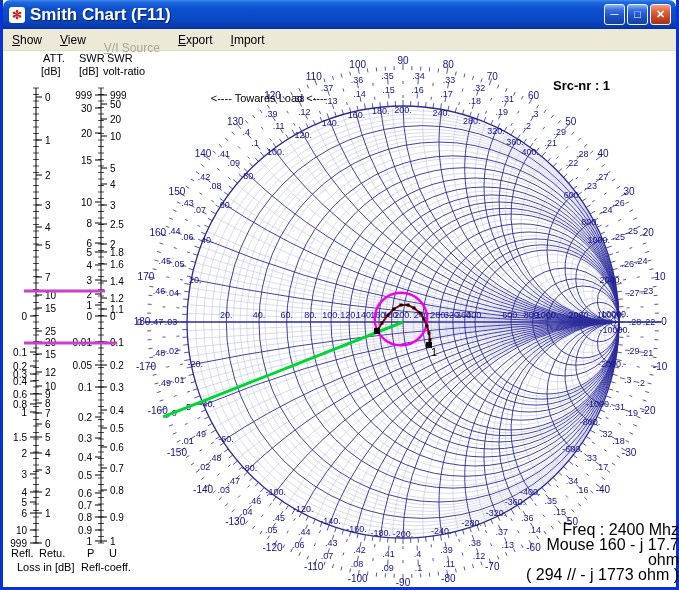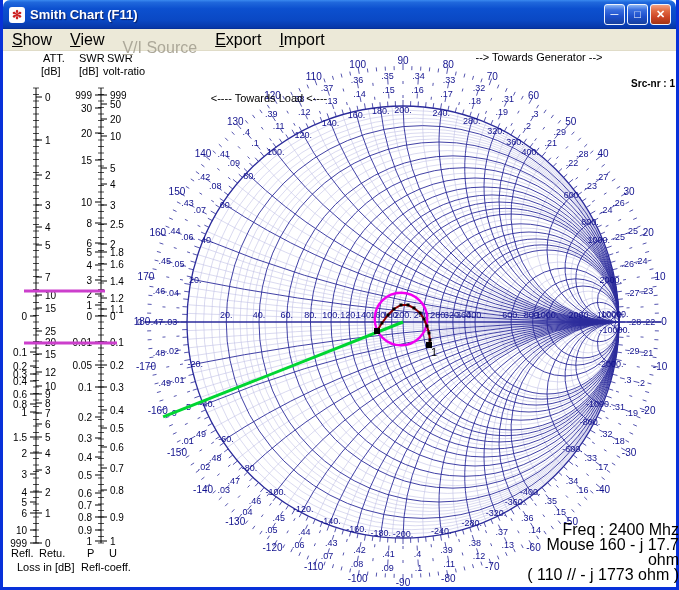--- a/index.html
+++ b/index.html
@@ -3,36 +3,36 @@
 <meta charset="utf-8">
 <style>
   html,body{margin:0;padding:0;width:679px;height:590px;overflow:hidden;
     font-family:"Liberation Sans",sans-serif;background:#ece9d8;}
   #window{position:absolute;inset:0;border:3px solid #0831d9;border-top:none;background:#fff;box-sizing:border-box;}
   #titlebar{position:absolute;top:0;left:0;right:0;height:29px;z-index:30;
     background:linear-gradient(180deg,#3a8af0 0%,#2068dc 8%,#0c50cf 30%,#0a48c4 70%,#0737a8 96%,#042c90 100%);
     border-radius:7px 7px 0 0;display:flex;align-items:center;}
   #title-icon{width:16px;height:16px;margin:0 5px 0 6px;background:#fdfdfd;border-radius:3px;
     color:#cc1f1f;font-size:12px;line-height:16px;text-align:center;font-weight:bold;}
-  #title-text{color:#fff;font-size:13px;font-weight:bold;text-shadow:1px 1px 1px #0a1e63;}
+  #title-text{color:#fff;font-size:17px;font-weight:bold;text-shadow:1px 1px 1px #0a1e63;}
   #tb-buttons{position:absolute;right:5px;top:4px;display:flex;gap:2px;}
   .tb-btn{width:21px;height:21px;border-radius:3px;border:1px solid #eef3fd;box-sizing:border-box;
     color:#fff;font-size:11px;line-height:19px;text-align:center;font-weight:bold;}
   .tb-blue{background:linear-gradient(180deg,#8db6f4 0%,#3a6fe0 25%,#1e50cc 60%,#16409f 100%);}
   .tb-red{background:linear-gradient(180deg,#f3a183 0%,#e16a43 30%,#cc4425 65%,#a33413 100%);}
   #menubar{position:absolute;top:29px;left:0;right:0;height:21px;background:#ece9d8;z-index:30;
-    display:flex;align-items:center;font-size:16px;color:#000;border-bottom:1px solid #e0dcc8;}
+    display:flex;align-items:center;font-size:12px;color:#000;border-bottom:1px solid #e0dcc8;}
   .menu-item{padding:2px 9px;cursor:default;}
   .menu-item.disabled{color:#aca899;margin-top:16px;}
   #content{position:absolute;top:50px;left:3px;right:3px;bottom:3px;background:#fff;}
   #chart-svg{position:absolute;left:0;top:0;z-index:5;}
   .ovl{position:absolute;z-index:10;color:#000;}
   #towards-load{left:180px;top:51px;width:172px;text-align:center;font-size:11px;margin-top:41px;}
   #towards-generator{left:448px;top:51px;width:176px;text-align:center;font-size:11px;}
-  #src-nr{left:550px;top:78px;width:122px;text-align:right;font-size:10px;font-weight:bold;}
+  #src-nr{left:550px;top:78px;width:122px;text-align:left;font-size:13px;font-weight:bold;}
   #info-block{left:510px;top:522px;width:166px;text-align:right;font-size:16px;line-height:15px;}
 </style>
 </head>
 <body>
 
 <div id="window">
   <div id="titlebar">
     <div id="title-icon">✻</div>
     <div id="title-text">Smith Chart (F11)</div>
     <div id="tb-buttons">
@@ -1330,21 +1330,20 @@
         <rect x="419.5" y="317.5" width="3" height="3" fill="#000000"></rect>
         <rect x="422.5" y="324.5" width="3" height="3" fill="#000000"></rect>
         <rect x="424.5" y="331.5" width="3" height="3" fill="#000000"></rect>
         <rect x="425.5" y="338.5" width="3" height="3" fill="#000000"></rect>
         <rect x="423" y="342" width="6" height="6" fill="#000000"></rect>
         <text x="431" y="356" font-size="11" fill="#000" text-anchor="middle" font-family="&quot;Liberation Sans&quot;,sans-serif" font-weight="normal">1</text>
       </g>
     </svg>
 
   <div class="ovl" id="towards-load">&lt;---- Towards Load &lt;----</div>
-  <div class="ovl" id="towards-generator">--&gt; Towards Generator --&gt;</div>
   <div class="ovl" id="src-nr">Src-nr : 1</div>
 
   <div class="ovl" id="info-block">
     <div>Freq : 2400 Mhz</div>
     <div>Mouse 160 - j 17.7 ohm</div>
-    <div>( 110 // - j 1773 ohm )</div>
+    <div>( 294 // - j 1773 ohm )</div>
   </div>
 </div>
 
 </body></html>

